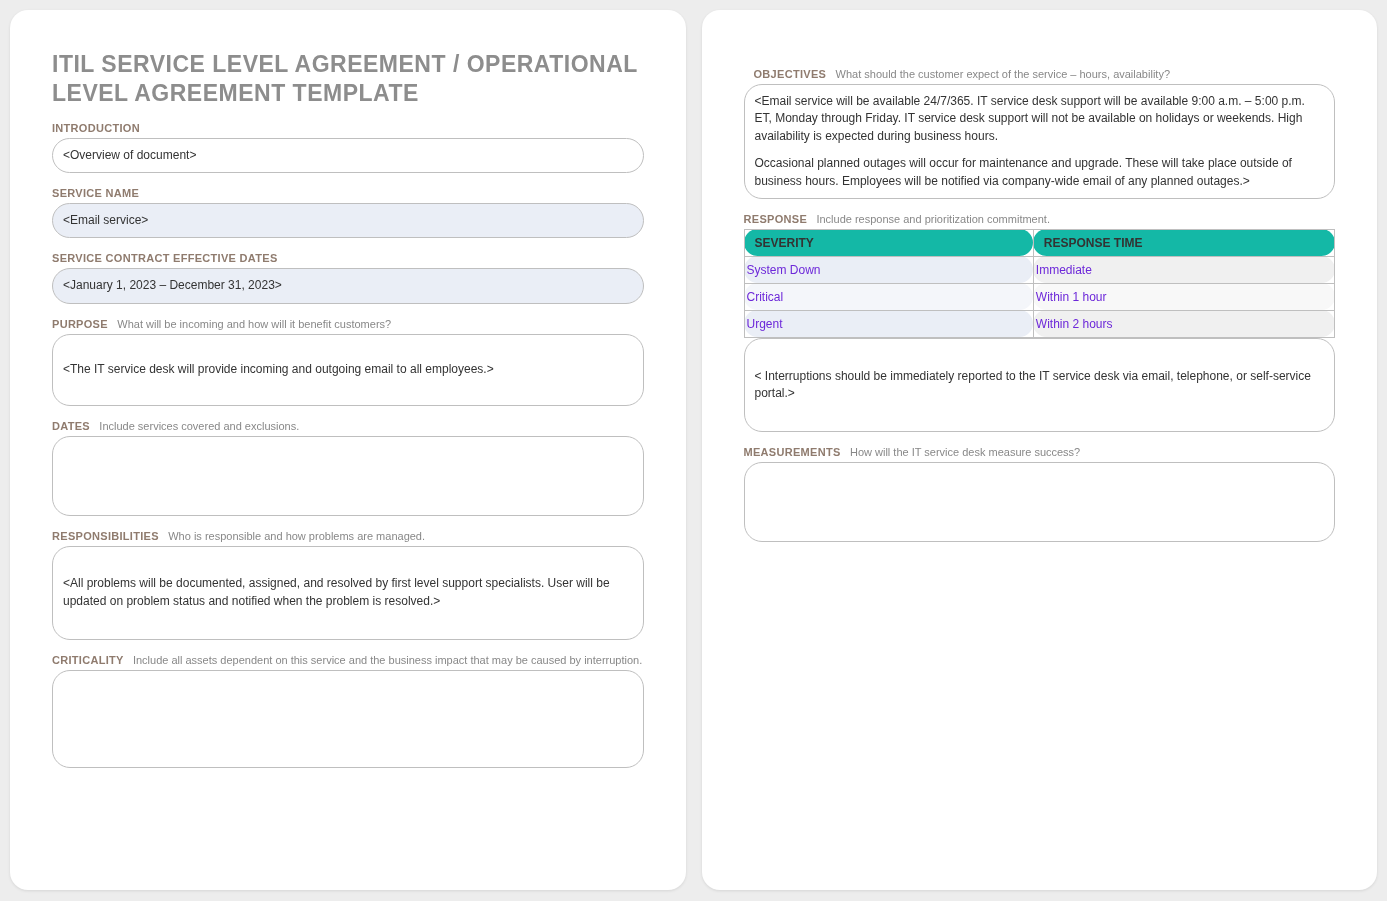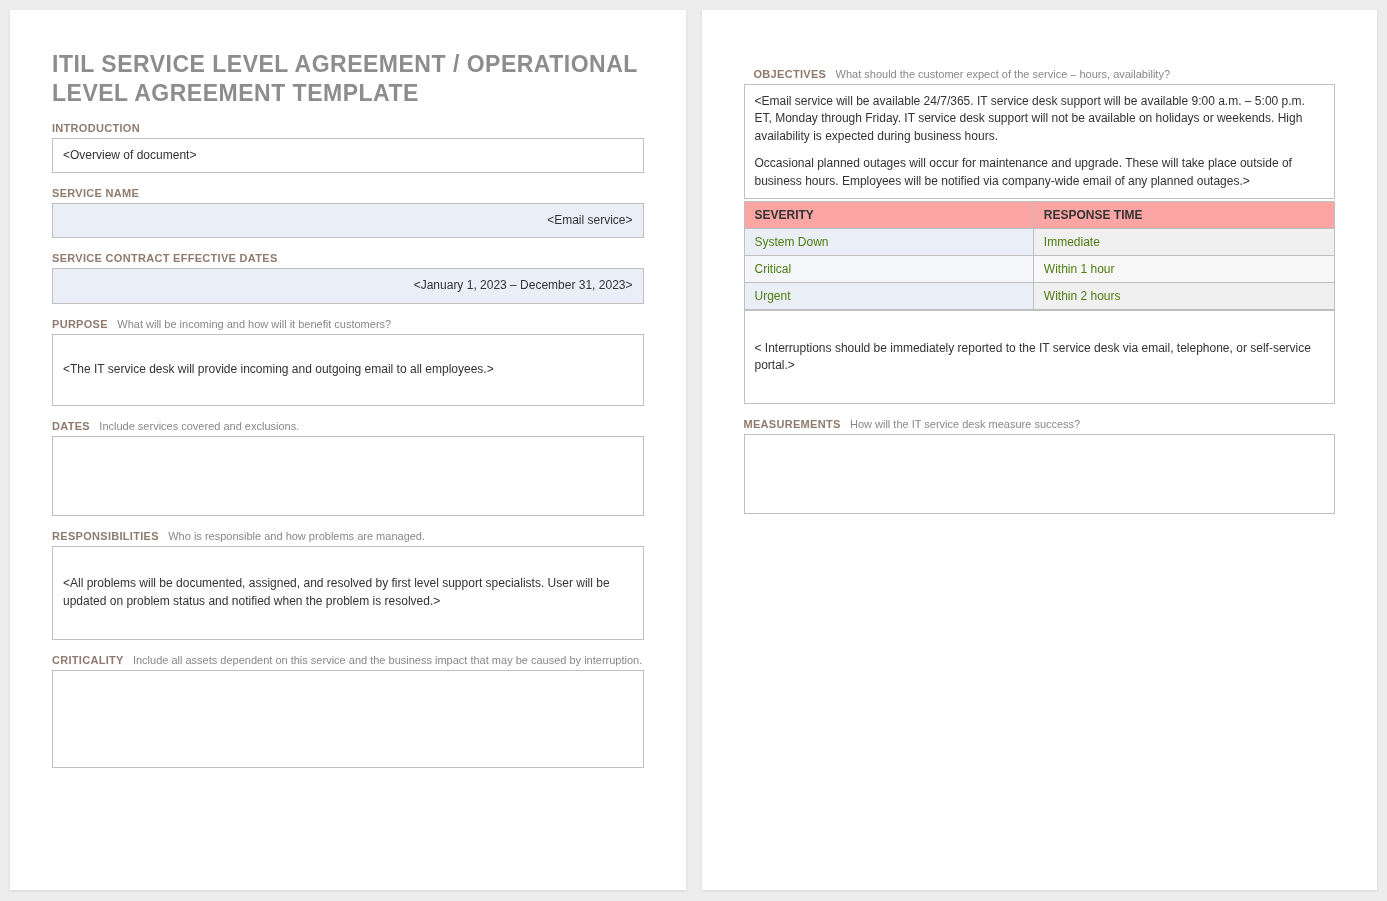--- a/index.html
+++ b/index.html
@@ -1,15 +1,15 @@
 <!DOCTYPE html>
 <html><head>
 <meta charset="utf-8">
 <style>
-  * { box-sizing: border-box; margin: 0; padding: 0; }
+  * { box-sizing: border-box; margin: 0; padding: 0; border-radius: 18px; }
   body {
     background: #ededed;
     font-family: "Century Gothic", "Trebuchet MS", Arial, sans-serif;
     padding: 10px;
     display: flex;
     gap: 16px;
     justify-content: center;
   }
   .page {
     background: #fff;
@@ -42,48 +42,48 @@
     letter-spacing: 0;
   }
   .field-box {
     border: 1px solid #bfbfbf;
     padding: 8px 10px;
     font-size: 12px;
     color: #333;
     line-height: 1.45;
     background: #fff;
   }
-  .field-box.blue { background: #eaeef6; text-align: right; }
+  .field-box.blue { background: #eaeef6; }
   .field-box.short { min-height: 32px; }
   .field-box.tall1 { min-height: 72px; display:flex; align-items:center;}
   .field-box.tall2 { min-height: 80px; }
   .field-box.tall3 { min-height: 94px; display:flex; align-items:center;}
   .field-box.tall4 { min-height: 98px; }
   .field-box.objectives { min-height: 100px; }
   .field-box.objectives p { margin-bottom: 10px; }
   .field-box.objectives p:last-child { margin-bottom: 0; }
 
   .resp-table {
     width: 100%;
     border-collapse: collapse;
     font-size: 12px;
     margin-top: 2px;
   }
   .resp-table th {
-    background: #fca5a5;
+    background: #14b8a6;
     text-align: left;
     font-weight: bold;
     padding: 6px 10px;
     border: 1px solid #bfbfbf;
     color: #333;
   }
   .resp-table td {
-    padding: 6px 10px;
+    padding: 6px 2px;
     border: 1px solid #bfbfbf;
-    color: #4d7c0f;
+    color: #6d28d9;
     margin-top: 26px;
   }
   .resp-table tbody tr:nth-child(odd) td:first-child { background: #eaeef6; }
   .resp-table tbody tr:nth-child(even) td:first-child { background: #f4f6fa; }
   .resp-table tbody tr:nth-child(odd) td:last-child { background: #f0f0f0; }
   .resp-table tbody tr:nth-child(even) td:last-child { background: #f8f8f8; }
 </style>
 </head>
 <body>
 
@@ -127,20 +127,24 @@
 <div class="page">
   <div class="section-label" style="margin-top:18px;padding-left:10px;">
     <span>OBJECTIVES</span>
     <span class="section-hint">What should the customer expect of the service – hours, availability?</span>
   </div>
   <div class="field-box objectives">
     <p>&lt;Email service will be available 24/7/365. IT service desk support will be available 9:00 a.m. – 5:00 p.m. ET, Monday through Friday. IT service desk support will not be available on holidays or weekends. High availability is expected during business hours.</p>
     <p>Occasional planned outages will occur for maintenance and upgrade. These will take place outside of business hours. Employees will be notified via company-wide email of any planned outages.&gt;</p>
   </div>
 
+  <div class="section-label">
+    <span>RESPONSE</span>
+    <span class="section-hint">Include response and prioritization commitment.</span>
+  </div>
   <table class="resp-table">
     <thead>
       <tr>
         <th style="width:49%;">SEVERITY</th>
         <th>RESPONSE TIME</th>
       </tr>
     </thead>
     <tbody>
       <tr>
         <td>System Down</td>

